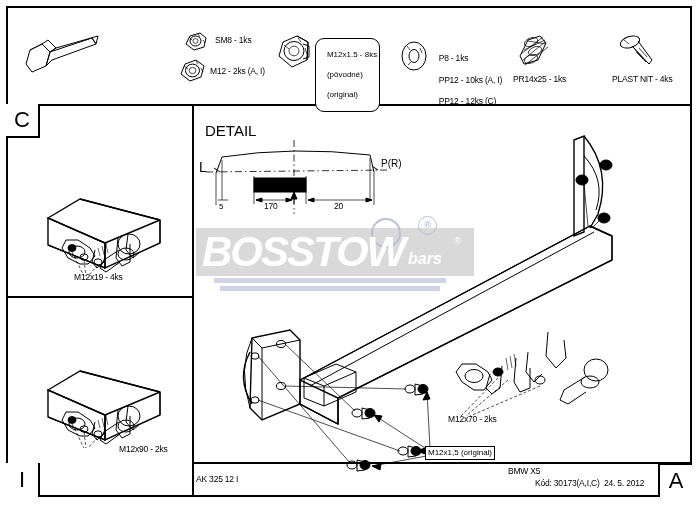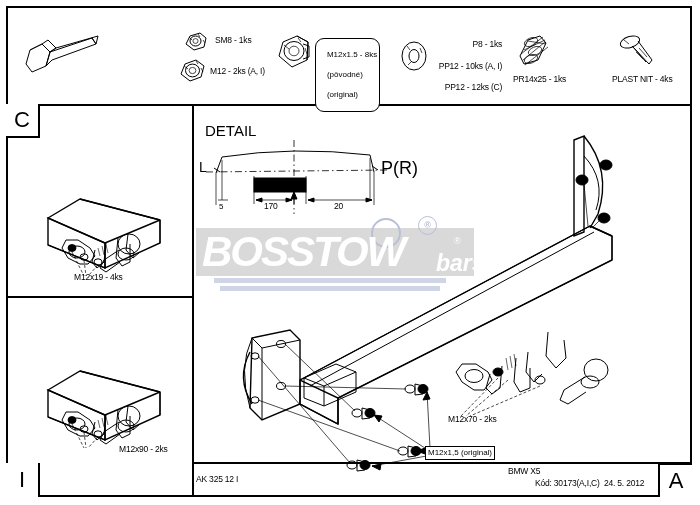--- a/index.html
+++ b/index.html
@@ -36,22 +36,22 @@
   .fillb{fill:#000;stroke:#000;stroke-width:1;}
   .hatch{fill:none;stroke:#000;stroke-width:0.6;}
 
   
   #wm{position:absolute;left:196px;top:222px;width:290px;height:68px;}
   #wmband{position:absolute;left:0;top:6px;width:278px;height:48px;
           background:#d9d9d9;}
   #wmtext{position:absolute;left:6px;top:6px;font-size:42px;font-weight:bold;
           font-style:italic;color:#fff;letter-spacing:-2px;
           font-family:"Liberation Sans", sans-serif;line-height:48px;}
-  #wmbars{position:absolute;left:212px;top:28px;font-size:23px;
-          font-weight:bold;font-style:italic;color:#fff;margin-left:28px;}
+  #wmbars{position:absolute;left:212px;top:28px;font-size:16px;
+          font-weight:bold;font-style:italic;color:#fff;}
   #wmr{position:absolute;left:258px;top:14px;font-size:9px;color:#fff;}
   #wmring{position:absolute;left:175px;top:-4px;width:26px;height:26px;
           border:2.5px solid #b9bfd6;border-radius:50%;}
   #wmringR{position:absolute;left:222px;top:-6px;width:17px;height:17px;
            border:1.6px solid #b9bfd6;border-radius:50%;
            color:#b9bfd6;font-size:9px;text-align:center;line-height:17px;
            font-weight:bold;}
   .wmbar2{position:absolute;background:#cfd4e6;}
 </style>
 </head>
@@ -317,31 +317,31 @@
     <div class="wmbar2" style="left:24px;top:64px;width:220px;height:5px;"></div>
   </div>
 
   <div class="lbl" style="left:215px;top:35px;">SM8 - 1ks</div>
   <div class="lbl" style="left:210px;top:66px;">M12 - 2ks (A, I)</div>
   <div class="boxed" style="left:315px;top:38px;border-radius:9px;">
     <span>M12x1.5 - 8ks</span><br>
     <span>(pôvodné)</span><br>
     <span>(original)</span>
   </div>
-  <div class="lbl" style="left:430px;top:28px;text-align:right;">
+  <div class="lbl" style="left:430px;top:42px;">
     <span>P8 - 1ks</span><br>
     <span>PP12 - 10ks (A, I)</span><br>
     <span>PP12 - 12ks (C)</span>
   </div>
   <div class="lbl" style="left:513px;top:74px;">PR14x25 - 1ks</div>
   <div class="lbl" style="left:612px;top:74px;">PLAST NIT - 4ks</div>
 
   <div style="position:absolute;left:205px;top:122px;font-size:15px;">DETAIL</div>
   <div style="position:absolute;left:199px;top:159px;font-size:14px;">L</div>
-  <div style="position:absolute;left:381px;top:158px;font-size:18px;">P(R)</div>
+  <div style="position:absolute;left:381px;top:158px;font-size:10px;">P(R)</div>
   <div class="lbl sm" style="left:219px;top:202px;">5</div>
   <div class="lbl" style="left:264px;top:201px;">170</div>
   <div class="lbl" style="left:334px;top:201px;">20</div>
 
   <div class="lbl" style="left:74px;top:272px;">M12x19 - 4ks</div>
   <div class="lbl" style="left:74px;top:444px;padding-left:45px;">M12x90 - 2ks</div>
 
   <div class="lbl" style="left:448px;top:414px;">M12x70 - 2ks</div>
   <div class="boxed" style="left:425px;top:446px;">M12x1,5 (original)</div>
 

